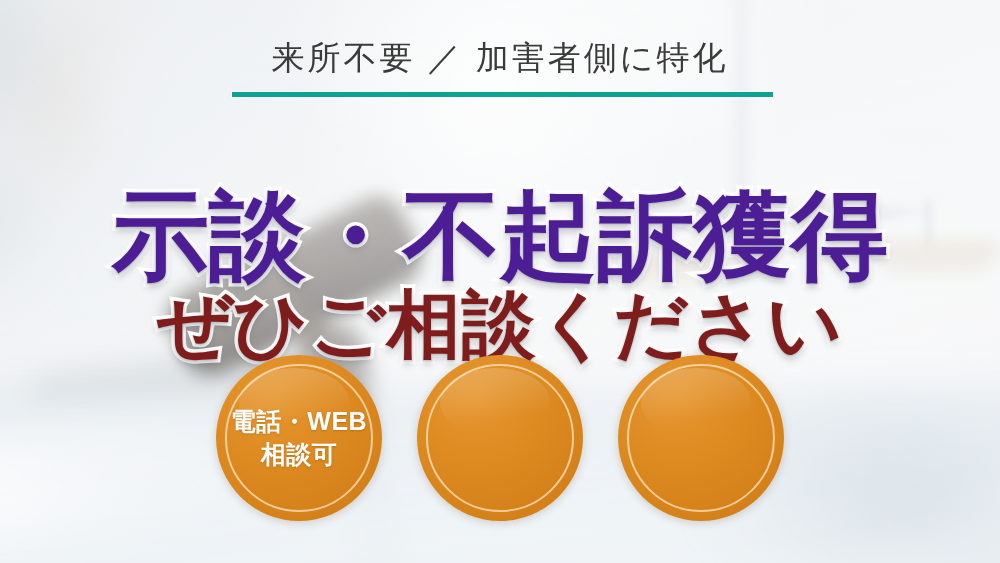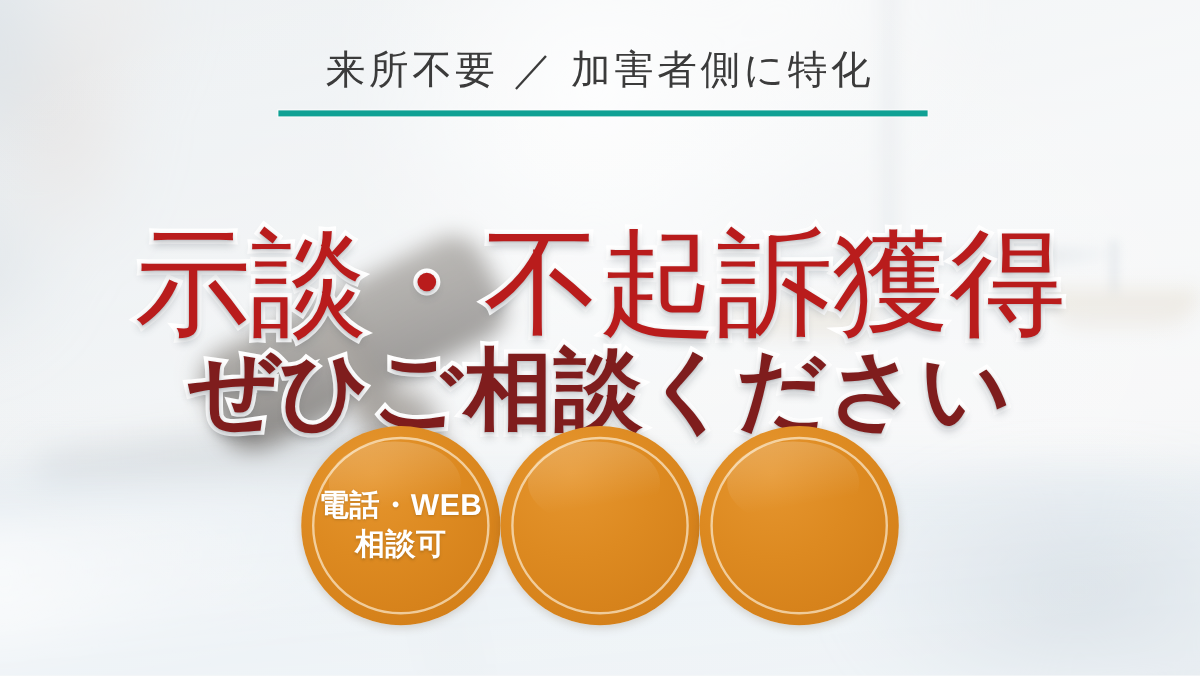--- a/index.html
+++ b/index.html
@@ -200,24 +200,24 @@
     height: 5px;
     background: #0fa194;
     box-shadow: 0 0 0 1px rgba(255,255,255,.55);
   }
 
   .headline {
     position: absolute;
     top: 122px;
     left: 0; right: 0;
     font-size: 97px;
-    font-weight: 400;
+    font-weight: 700;
     line-height: 1.02;
     letter-spacing: 0px;
-    color: #b91c1c;
+    color: #4c1d95;
     white-space: nowrap;
     -webkit-text-stroke: 7px #ffffff;
     paint-order: stroke fill;
     text-shadow:
       0 4px 7px rgba(60,70,80,.30),
       0 1px 2px rgba(60,70,80,.22);
   }
 
   .subheadline {
     position: absolute;
@@ -238,20 +238,21 @@
 
   
   .badges {
     position: absolute;
     top: 350px;
     left: 0; right: 0;
     height: 175px;
     display: flex;
     justify-content: center;
     align-items: center;
+    gap: 35px;
   }
 
   .badge {
     position: relative;
     width: 166px;
     height: 166px;
     border-radius: 50%;
     background:
       radial-gradient(circle at 36% 24%, #e6962f 0%, #dd8a21 42%, #d6821b 72%, #cf7b17 100%);
     box-shadow: 0 2px 8px rgba(90,70,40,.22);

